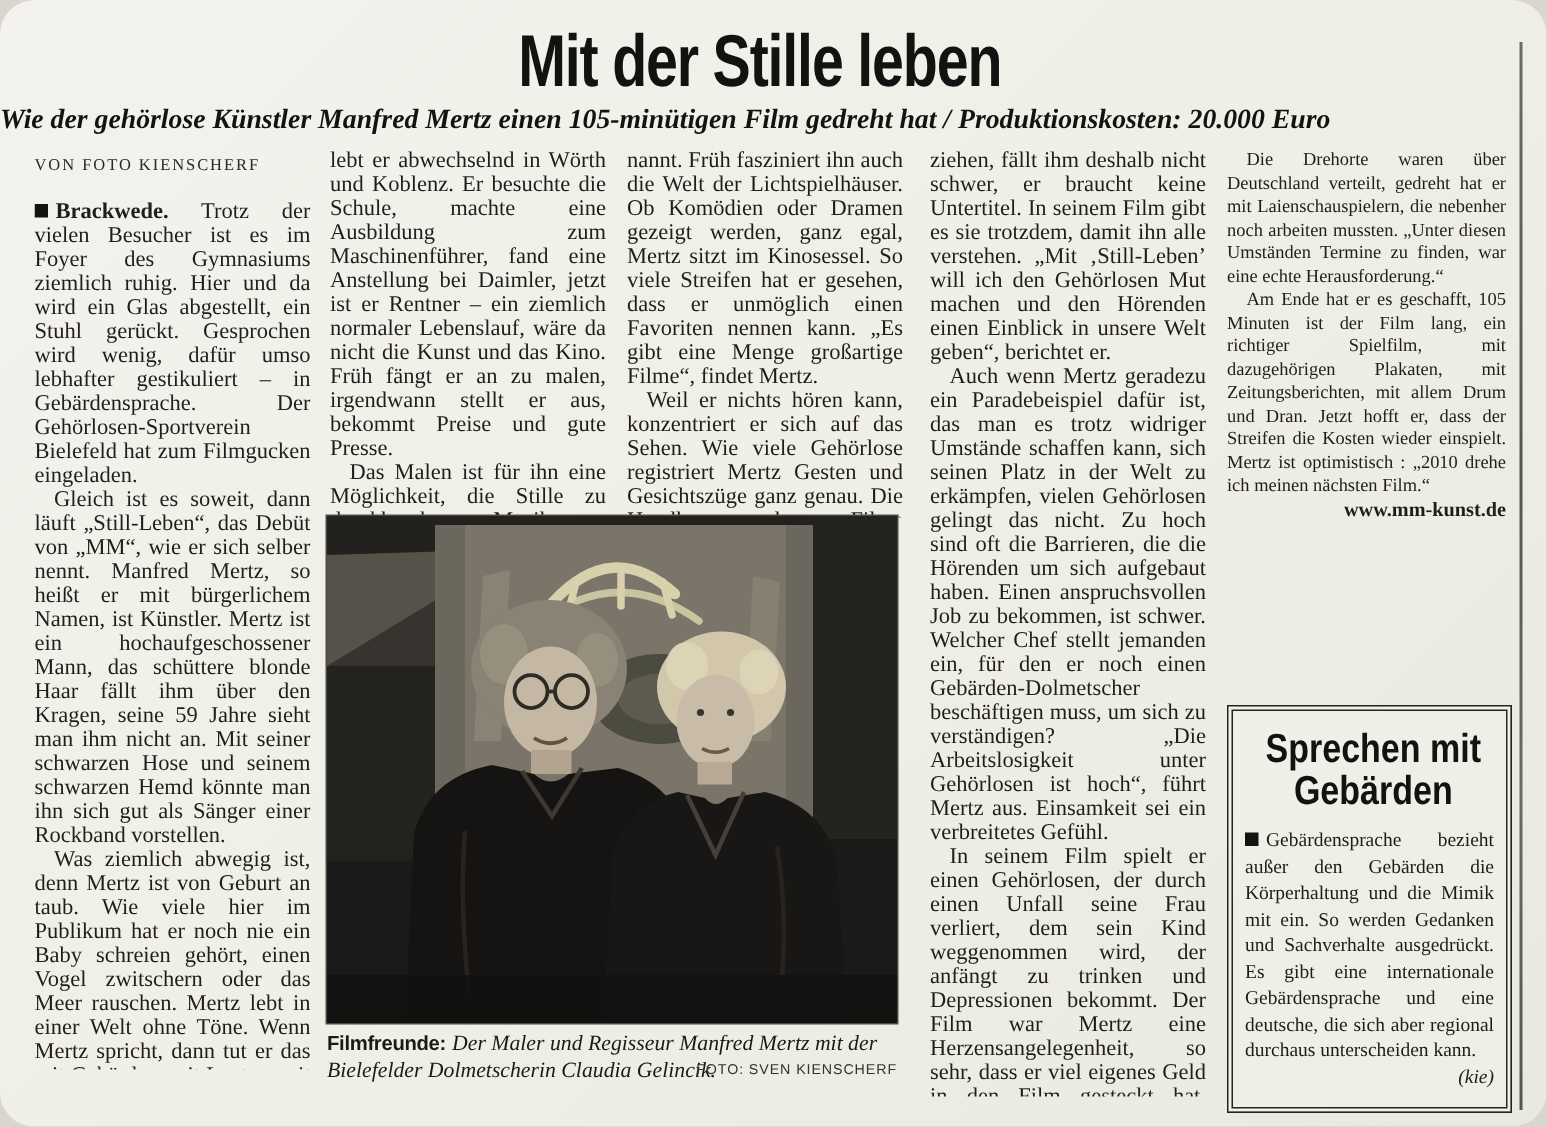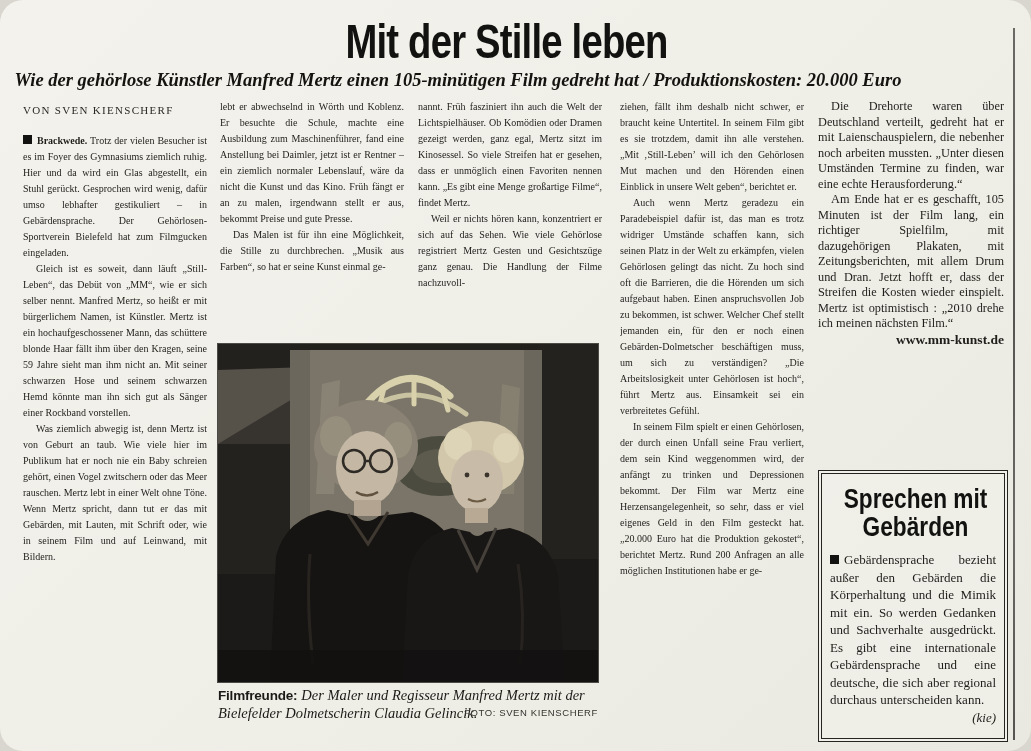--- a/index.html
+++ b/index.html
@@ -10,30 +10,30 @@
     font-family:"Liberation Serif",serif;color:#1f1d1a;border-radius:23px;
   }
   
   .headline{position:absolute;left:0;top:16px;width:1013px;text-align:center;}
   .headline .inner{
     display:inline-block;font-family:"Liberation Sans",sans-serif;
     font-weight:bold;font-size:49px;line-height:50px;color:#121210;
     transform:scaleX(0.78);transform-origin:center;letter-spacing:-1px;white-space:nowrap;
   }
   .subhead{
-    position:absolute;left:0;top:70px;width:916px;text-align:center;
+    position:absolute;left:0;top:70px;width:916px;
     font-style:italic;font-weight:bold;font-size:18.5px;color:#15130f;white-space:nowrap;
   }
   .byline{
     position:absolute;left:23px;top:104px;
     font-family:"Liberation Serif",serif;font-size:11px;letter-spacing:1.3px;color:#2a2824;
   }
   
   .col{
-    position:absolute;width:184px;font-size:10px;line-height:16px;
+    position:absolute;width:184px;font-size:15px;line-height:16px;
     text-align:justify;color:#201e1a;
   }
   .col p{margin:0;padding:0;}
   .col p.ind{text-indent:13px;}
   .sq{
     display:inline-block;width:9px;height:9px;background:#121210;
     margin-right:5px;vertical-align:baseline;
   }
   .lead{font-weight:bold;}
   #col1{left:23px;top:133px;height:580px;overflow:hidden;}
@@ -89,21 +89,21 @@
 <body>
 
 <div class="page">
 
   <div class="headline">
     <span class="inner">Mit der Stille leben</span>
   </div>
 
   <div class="subhead">Wie der gehörlose Künstler Manfred Mertz einen 105-minütigen Film gedreht hat / Produktionskosten: 20.000 Euro</div>
 
-  <div class="byline">VON SVEN KIENSCHERF</div>
+  <div class="byline">VON FOTO KIENSCHERF</div>
 
   <div class="col" id="col1">
     <p><span class="sq"></span><span class="lead">Brackwede.</span><span> Trotz der vielen Besucher ist es im Foyer des Gymnasiums ziemlich ruhig. Hier und da wird ein Glas abgestellt, ein Stuhl gerückt. Gesprochen wird wenig, dafür umso lebhafter gestikuliert – in Gebärdensprache. Der Gehörlosen-Sportverein Bielefeld hat zum Filmgucken eingeladen.</span></p>
     <p class="ind">Gleich ist es soweit, dann läuft „Still-Leben“, das Debüt von „MM“, wie er sich selber nennt. Manfred Mertz, so heißt er mit bürgerlichem Namen, ist Künstler. Mertz ist ein hochaufgeschossener Mann, das schüttere blonde Haar fällt ihm über den Kragen, seine 59 Jahre sieht man ihm nicht an. Mit seiner schwarzen Hose und seinem schwarzen Hemd könnte man ihn sich gut als Sänger einer Rockband vorstellen.</p>
     <p class="ind">Was ziemlich abwegig ist, denn Mertz ist von Geburt an taub. Wie viele hier im Publikum hat er noch nie ein Baby schreien gehört, einen Vogel zwitschern oder das Meer rauschen. Mertz lebt in einer Welt ohne Töne. Wenn Mertz spricht, dann tut er das mit Gebärden, mit Lauten, mit Schrift oder, wie in seinem Film und auf Leinwand, mit Bildern.</p>
   </div>
 
   <div class="col" id="col2">
     <p>lebt er abwechselnd in Wörth und Koblenz. Er besuchte die Schule, machte eine Ausbildung zum Maschinenführer, fand eine Anstellung bei Daimler, jetzt ist er Rentner – ein ziemlich normaler Lebenslauf, wäre da nicht die Kunst und das Kino. Früh fängt er an zu malen, irgendwann stellt er aus, bekommt Preise und gute Presse.</p>
     <p class="ind">Das Malen ist für ihn eine Möglichkeit, die Stille zu durchbrechen. „Musik aus Farben“, so hat er seine Kunst einmal ge-</p>

